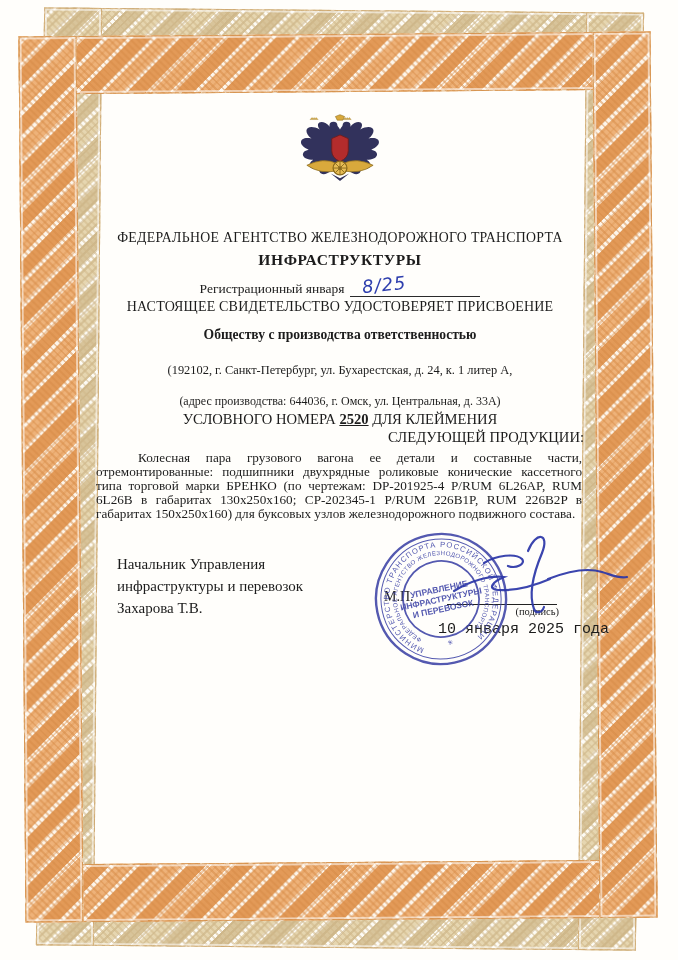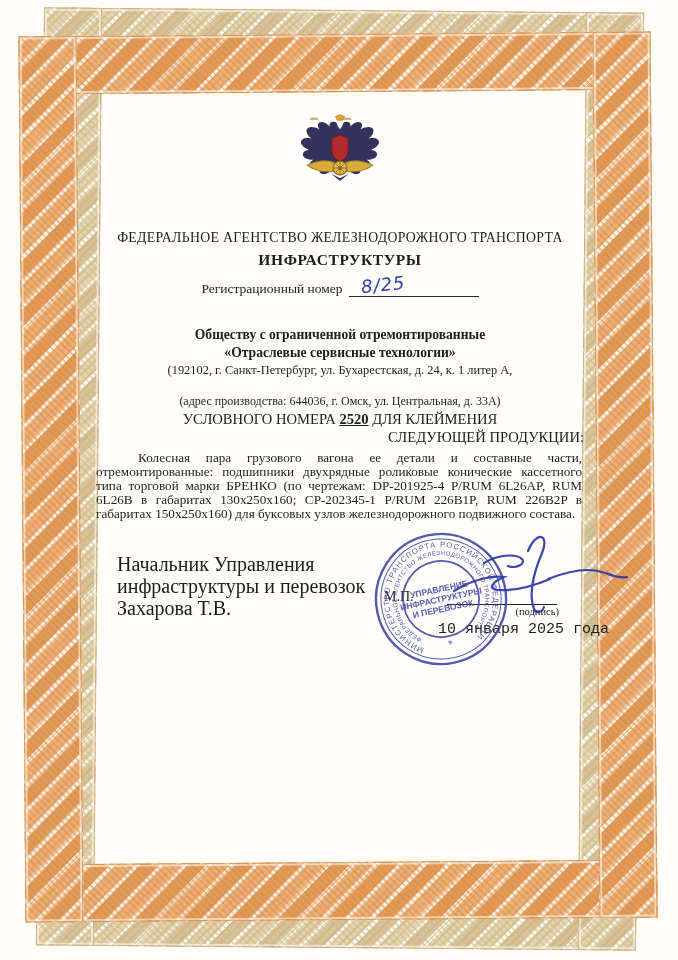--- a/index.html
+++ b/index.html
@@ -44,21 +44,21 @@
   .statement{top:299px;font-size:14px;letter-spacing:.2px;}
   .org1{top:327px;font-size:13.6px;font-weight:bold;}
   .org2{top:345px;font-size:13.6px;font-weight:bold;}
   .addr1{top:363px;font-size:12.4px;}
   .addr2{top:378px;font-size:12.4px;}
   .addr3{top:393.5px;font-size:12px;}
   .numhead1{top:411px;font-size:14.6px;}
   .numhead2{top:429px;font-size:14.6px;text-align:right;}
   .cond-num{font-weight:bold;text-decoration:underline;}
   .paragraph{position:absolute;top:451px;left:0;right:2px;font-size:13.2px;line-height:14px;text-align:justify;text-indent:42px;}
-  .sigblock{position:absolute;top:553px;left:21px;font-size:20px;line-height:22px;}
+  .sigblock{position:absolute;top:553px;left:21px;font-size:15px;line-height:22px;}
 
   
   .mp{position:absolute;left:384px;top:589px;font-size:14px;z-index:4;}
   .sigline{position:absolute;left:447px;top:604px;width:110px;border-top:1.6px solid #222;z-index:4;}
   .podpis{position:absolute;left:447px;top:606px;width:112px;text-align:right;font-size:10.5px;z-index:4;}
   .dateline{position:absolute;left:438px;top:621px;font-size:15px;white-space:nowrap;z-index:4;font-family:Liberation Mono, monospace;}
 
   .stamp{position:absolute;left:372px;top:530px;width:138px;height:138px;z-index:5;transform:rotate(-12deg);opacity:.88;}
   .signature{position:absolute;left:424px;top:517px;width:212px;height:112px;z-index:6;}
 </style>
@@ -105,25 +105,25 @@
           <circle cx="50" cy="58" r="2" fill="#8a6a1c"></circle>
           <path d="M50 51 V65 M43 58 H57 M45 53 L55 63 M55 53 L45 63" stroke="#8a6a1c" stroke-width="1"></path>
         </g>
       </svg>
     </div>
 
     <div class="cline agency">ФЕДЕРАЛЬНОЕ АГЕНТСТВО ЖЕЛЕЗНОДОРОЖНОГО ТРАНСПОРТА</div>
     <div class="cline doc-title">ИНФРАСТРУКТУРЫ</div>
 
     <div class="cline regline">
-      <span>Регистрационный номер</span><span class="regbox"><span class="hand">8/25</span></span>
+      <span>Регистрационный января</span><span class="regbox"><span class="hand">8/25</span></span>
     </div>
 
-    <div class="cline org1">Обществу с ограниченной отремонтированные</div>
-    <div class="cline org2">«Отраслевые сервисные технологии»</div>
+    <div class="cline statement">НАСТОЯЩЕЕ СВИДЕТЕЛЬСТВО УДОСТОВЕРЯЕТ ПРИСВОЕНИЕ</div>
+    <div class="cline org1">Обществу с производства ответственностью</div>
     <div class="cline addr1">(192102, г. Санкт-Петербург, ул. Бухарестская, д. 24, к. 1 литер А,</div>
     <div class="cline addr3">(адрес производства: 644036, г. Омск, ул. Центральная, д. 33А)</div>
 
     <div class="cline numhead1">
       <span>УСЛОВНОГО НОМЕРА</span>
       <span class="cond-num">2520</span>
       <span>ДЛЯ КЛЕЙМЕНИЯ</span>
     </div>
     <div class="cline numhead2">СЛЕДУЮЩЕЙ ПРОДУКЦИИ:</div>
 

